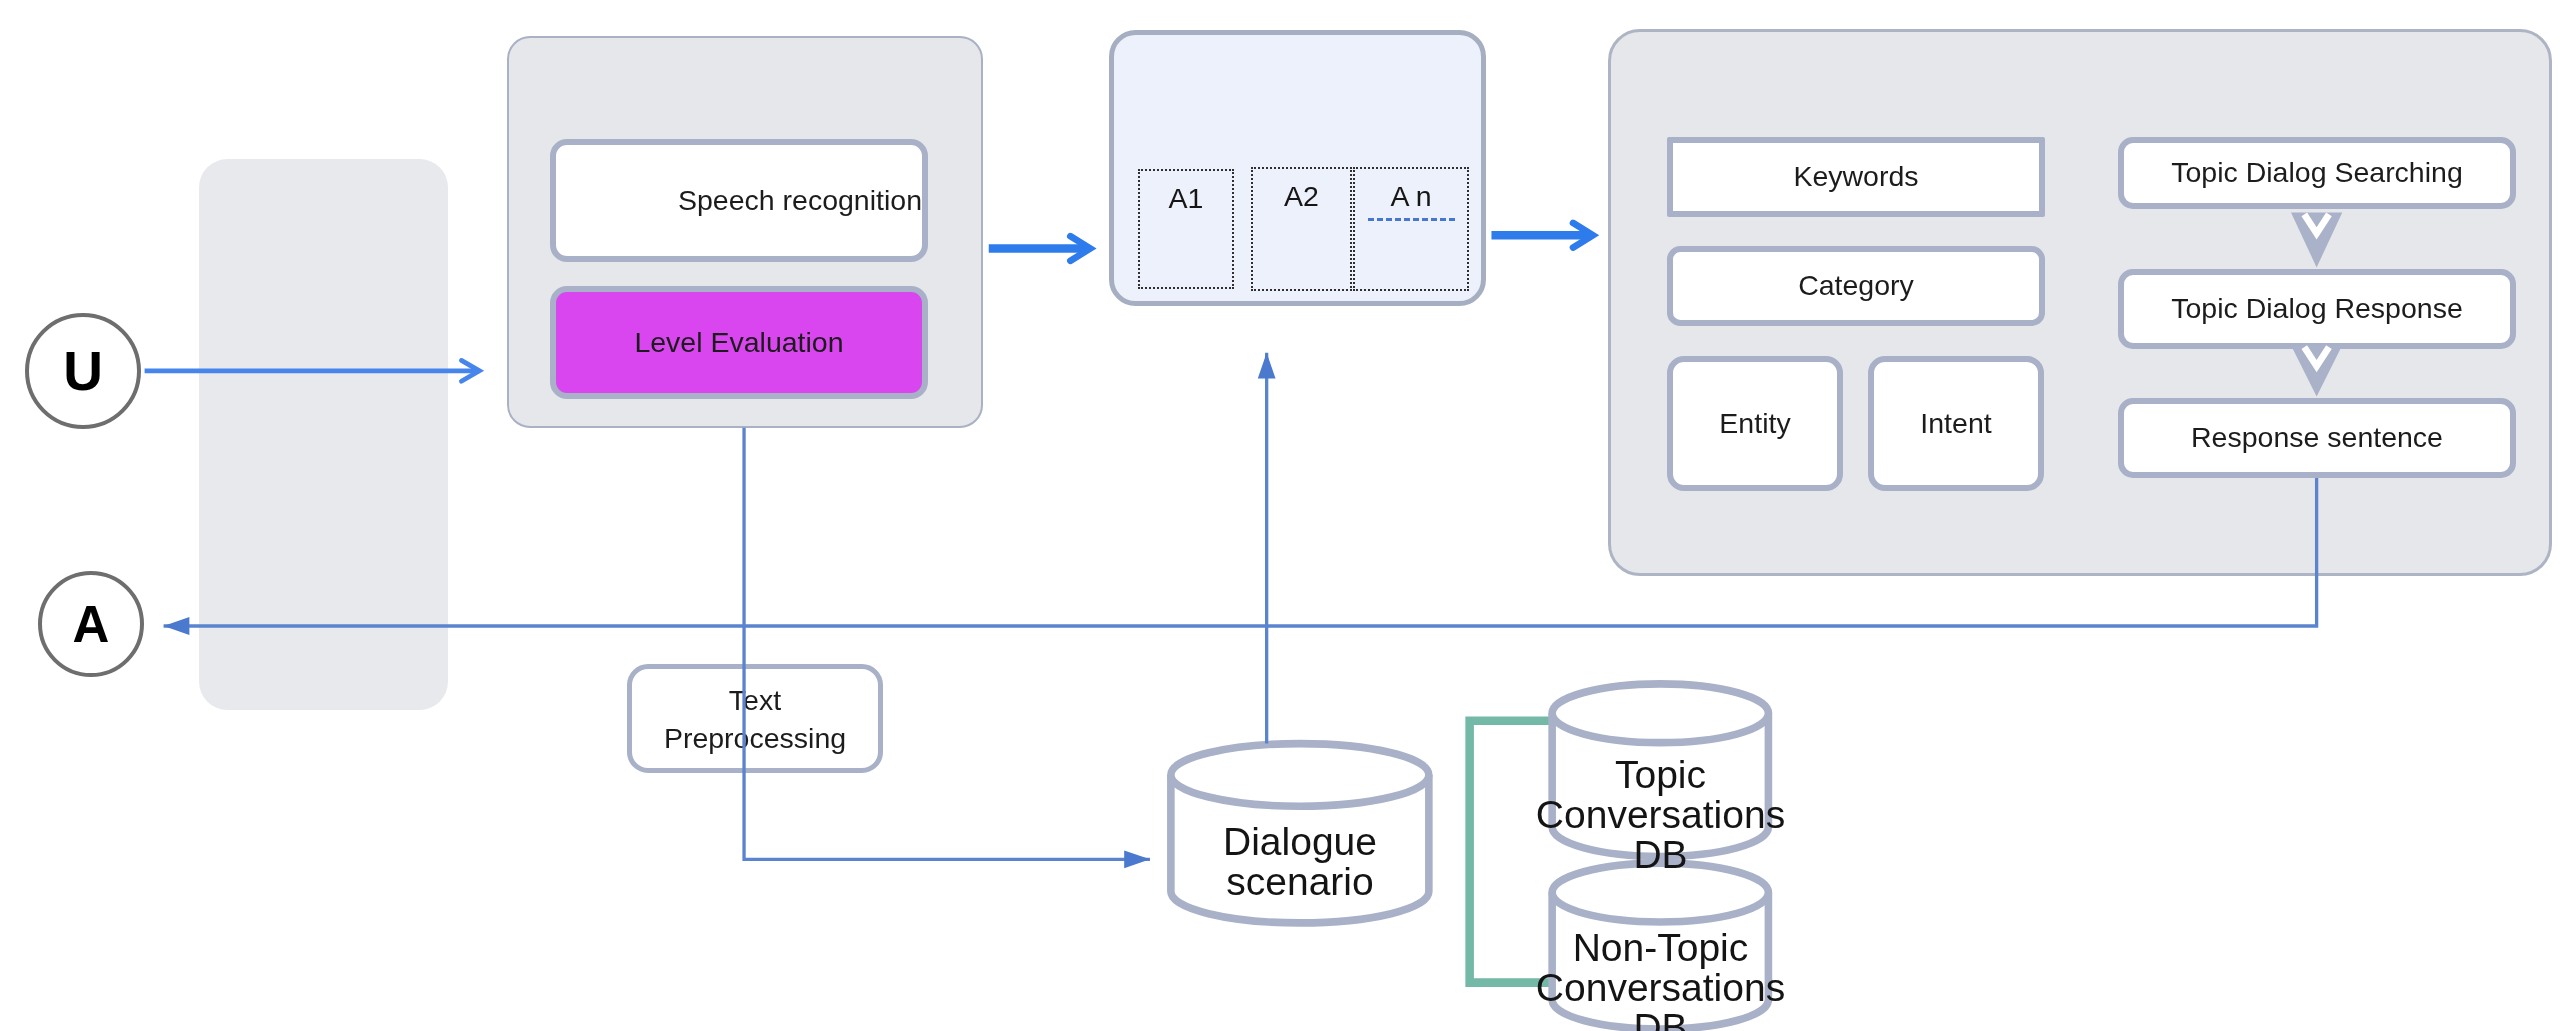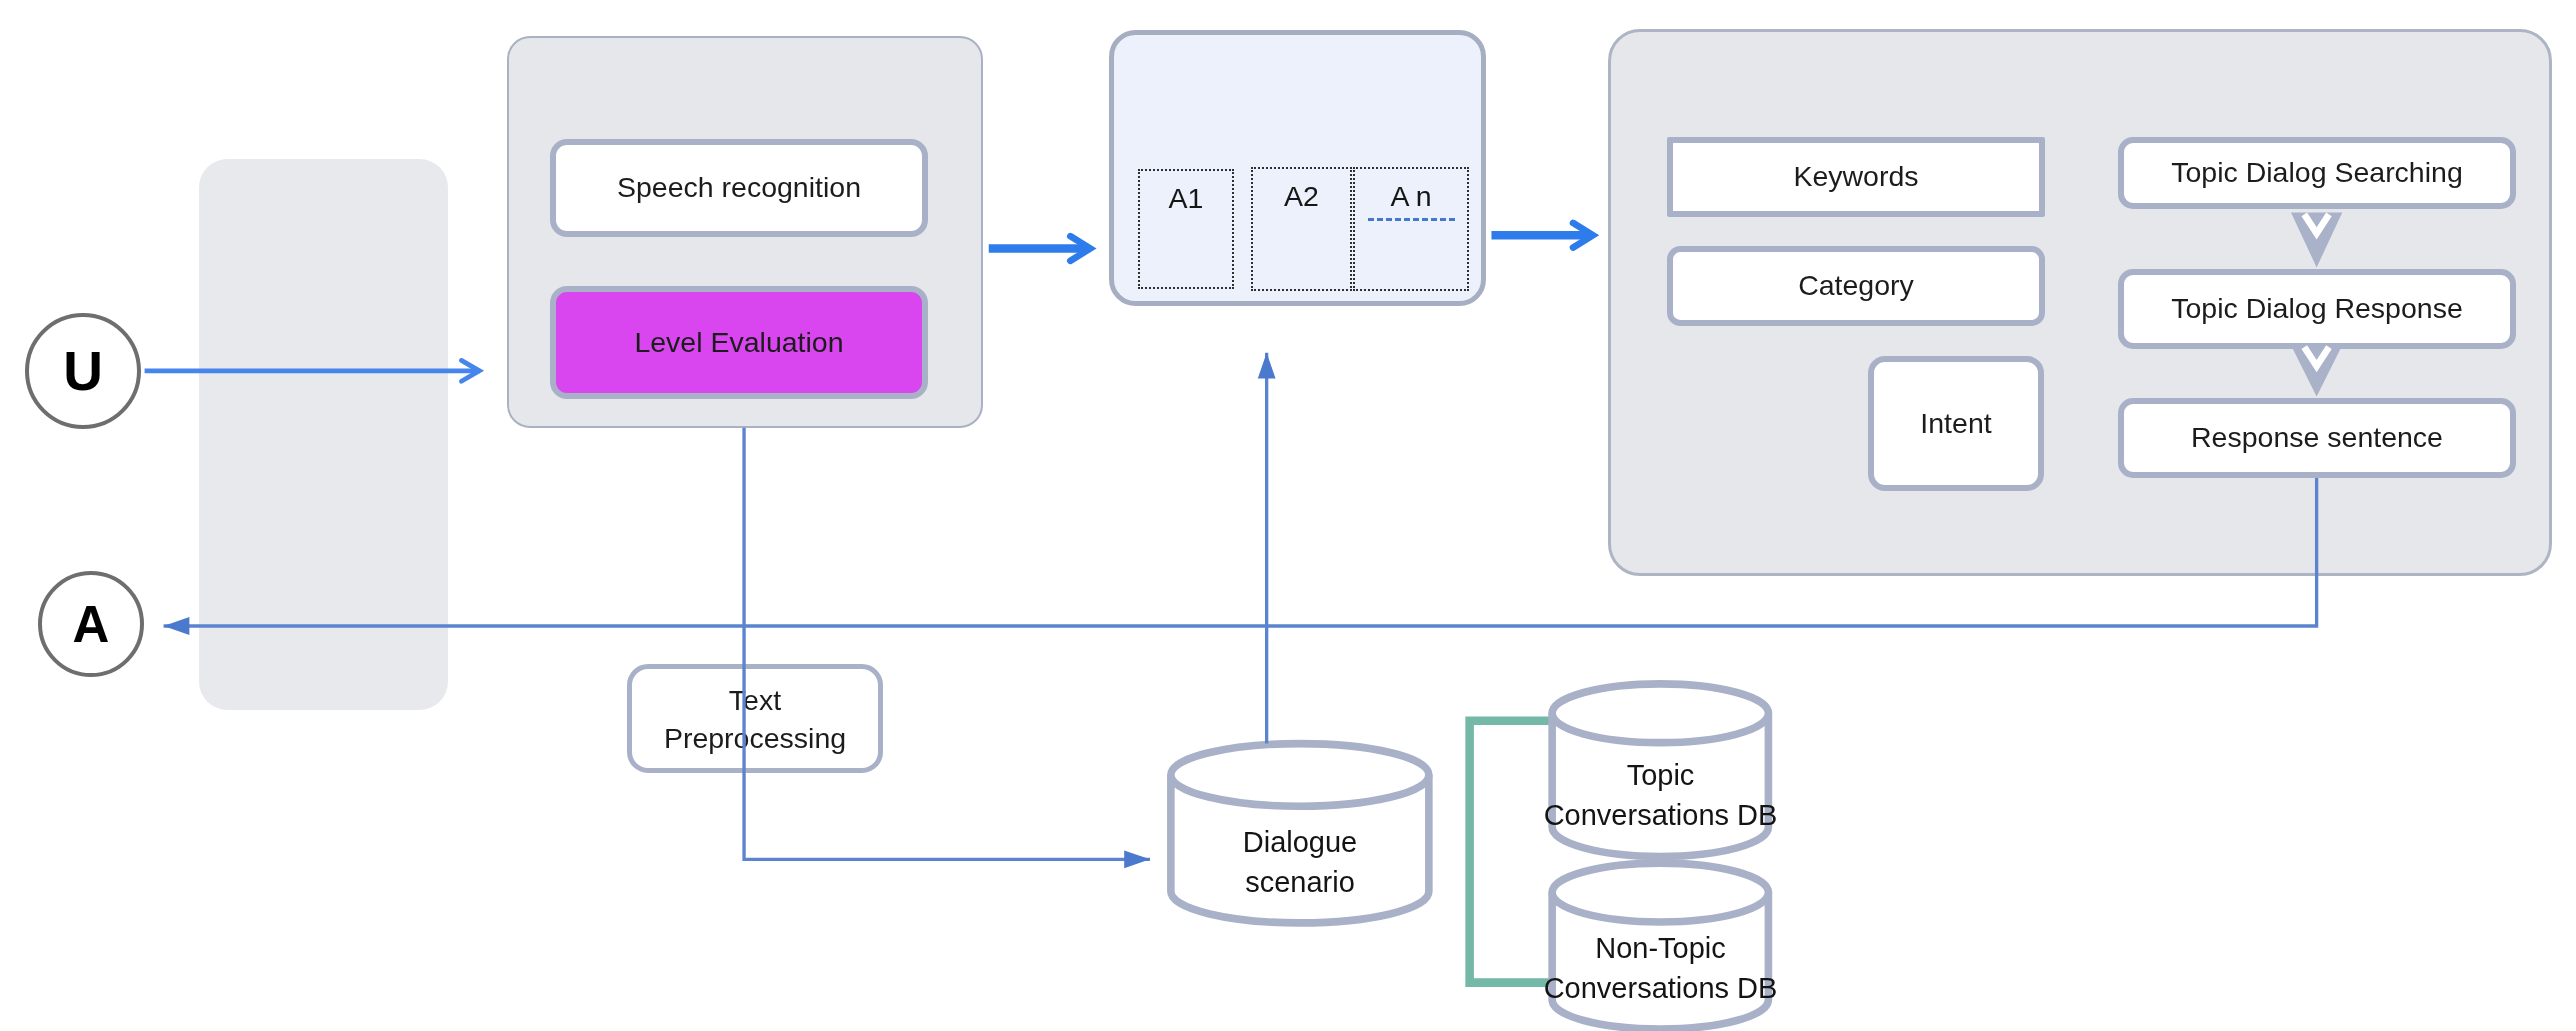--- a/index.html
+++ b/index.html
@@ -38,21 +38,21 @@
   
   .slot{
     border:2.8px dotted #2f2f2f;background:transparent;
     display:flex;flex-direction:column;align-items:center;padding-top:11.4px;
     font-size:28.5px;color:#161616;
   }
   .slot .dash-underline{
     margin-top:4.7px;width:87px;border-bottom:3.8px dashed #4577d0;height:0;
   }
   .cyl-label{
-    position:absolute;text-align:center;font-size:29px;color:#141414;line-height:40px;
+    position:absolute;text-align:center;font-size:39px;color:#141414;line-height:40px;
   }
   #connector-layer{position:absolute;left:0;top:0;z-index:6;pointer-events:none;}
   .boxlayer{z-index:2;}
   .labellayer{z-index:7;}
 </style>
 </head>
 <body>
 
 <div id="stage">
 
@@ -67,21 +67,21 @@
     <span>U</span>
   </div>
   <div class="abs circle boxlayer" style="left:38px;top:571px;width:106px;height:106px;font-size:51px;">
     <span>A</span>
   </div>
 
   <div class="abs panel panel-gray boxlayer" style="left:507px;top:36px;width:476px;height:392px;border-radius:23px;"></div>
   <div class="title" style="left:507px;top:65px;width:476px;">
     <span class="u">Speaking Diagosis</span>
   </div>
-  <div class="abs inner boxlayer" style="left:550px;top:139px;width:378px;height:98px;">
+  <div class="abs inner boxlayer" style="left:550px;top:139px;width:378px;height:123px;justify-content:flex-end;">
     <span>Speech recognition</span>
   </div>
   <div class="abs inner shaded boxlayer" style="left:550px;top:286px;width:378px;height:113px;">
     <span>Level Evaluation</span>
   </div>
 
   <div class="abs panel panel-blue boxlayer" style="left:1109px;top:30px;width:377px;height:276px;"></div>
   <div class="title" style="left:1096px;top:61px;width:403px;line-height:38px;">
     <span class="u" style="display:block;">Matching dialogue agents</span>
     <span class="u" style="display:block;">by level</span>
@@ -99,20 +99,23 @@
 
   <div class="abs panel-engine boxlayer" style="left:1608px;top:28.5px;width:944px;height:547px;"></div>
   <div class="title navy" style="left:1608px;top:57px;width:944px;">
     <span class="u">Dialogue Engine</span>
   </div>
   <div class="abs inner boxlayer" style="left:1667px;top:137px;width:378px;height:80px;border-radius:2px;">
     <span>Keywords</span>
   </div>
   <div class="abs inner boxlayer" style="left:1667px;top:246px;width:378px;height:80px;border-radius:13.3px;">
     <span>Category</span>
+  </div>
+  <div class="abs inner boxlayer" style="left:1667px;top:356px;width:176px;height:135px;">
+    <span>Entity</span>
   </div>
   <div class="abs inner boxlayer" style="left:1868px;top:356px;width:176px;height:135px;">
     <span>Intent</span>
   </div>
   <div class="abs inner boxlayer" style="left:2118px;top:137px;width:398px;height:72px;border-radius:15px;">
     <span>Topic Dialog Searching</span>
   </div>
   <div class="abs inner boxlayer" style="left:2118px;top:269px;width:398px;height:80px;border-radius:15px;">
     <span>Topic Dialog Response</span>
   </div>

